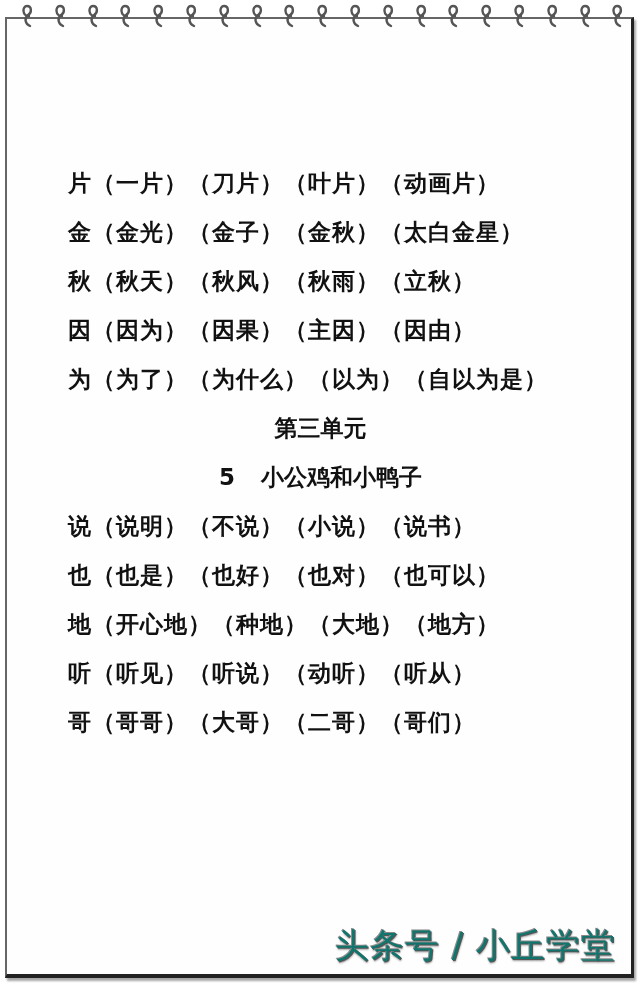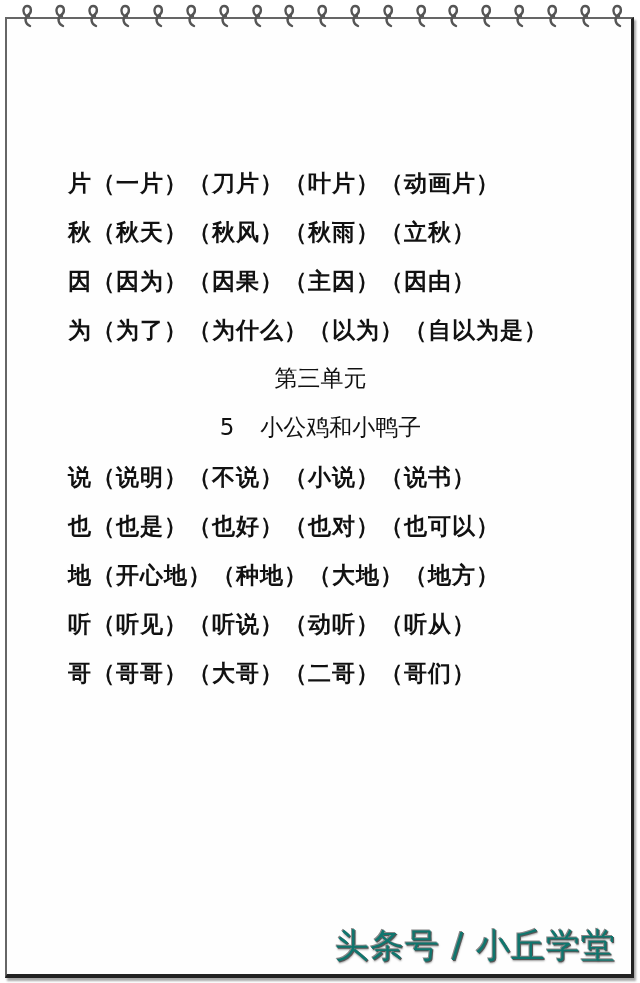--- a/index.html
+++ b/index.html
@@ -7,21 +7,21 @@
          font-family: "DejaVu Serif", "Liberation Serif", serif; color:#111; }
   .page { position:absolute; left:5px; top:17px; width:624px; height:955px;
           border-top:2px solid #666; border-left:2px solid #666; border-right:3px solid #222; border-bottom:4px solid #222;
           background:#fefefe; box-shadow: 2px 3px 2px rgba(0,0,0,0.35); }
   .rings { position:absolute; left:0; top:0; width:640px; height:40px; }
   .ring { position:absolute; top:3px; width:14px; height:26px; }
   .content { position:absolute; left:68px; top:158px; width:520px; }
   .row { height:49px; line-height:49px; font-size:23px; font-weight:bold; white-space:nowrap; letter-spacing:1px; }
   .row .head { display:inline-block; }
   .row .word { display:inline-block; }
-  .center { text-align:center; width:505px; font-size:23px; font-weight:normal; height:49px; line-height:49px; }
+  .center { text-align:center; width:505px; font-size:23px; font-weight:bold; height:49px; line-height:49px; }
   .center .num { font-family:"DejaVu Sans", "Liberation Sans", sans-serif; margin-right:26px; }
   .watermark { position:absolute; right:24px; bottom:14px; font-family:"DejaVu Sans", "Liberation Sans", sans-serif;
                font-size:34px; color:#0f766e; letter-spacing:1px;
                text-shadow: -1px -1px 0 #888, 1px 1px 0 #555, 1px 2px 2px rgba(0,0,0,0.4); }
 </style>
 </head>
 <body>
 
 <div class="page"></div>
 
@@ -83,20 +83,23 @@
     <div class="ring" style="left: 610.4px;"><svg width="14" height="26" viewBox="0 0 14 26">
         <path d="M9 13 C 2 13, 2 3, 7 3 C 12 3, 12 10, 8 12 C 4 15, 5 21, 10 23" fill="none" stroke="#555" stroke-width="2.4" stroke-linecap="round"></path>
       </svg></div>
   </div>
 
 <div class="content">
   <div class="row">
     <span class="head">片</span><span class="word">（一片）</span><span class="word">（刀片）</span><span class="word">（叶片）</span><span class="word">（动画片）</span>
   </div>
   <div class="row">
+    <span class="head">金</span><span class="word">（金光）</span><span class="word">（金子）</span><span class="word">（金秋）</span><span class="word">（太白金星）</span>
+  </div>
+  <div class="row">
     <span class="head">秋</span><span class="word">（秋天）</span><span class="word">（秋风）</span><span class="word">（秋雨）</span><span class="word">（立秋）</span>
   </div>
   <div class="row">
     <span class="head">因</span><span class="word">（因为）</span><span class="word">（因果）</span><span class="word">（主因）</span><span class="word">（因由）</span>
   </div>
   <div class="row">
     <span class="head">为</span><span class="word">（为了）</span><span class="word">（为什么）</span><span class="word">（以为）</span><span class="word">（自以为是）</span>
   </div>
 
   <div class="center">

